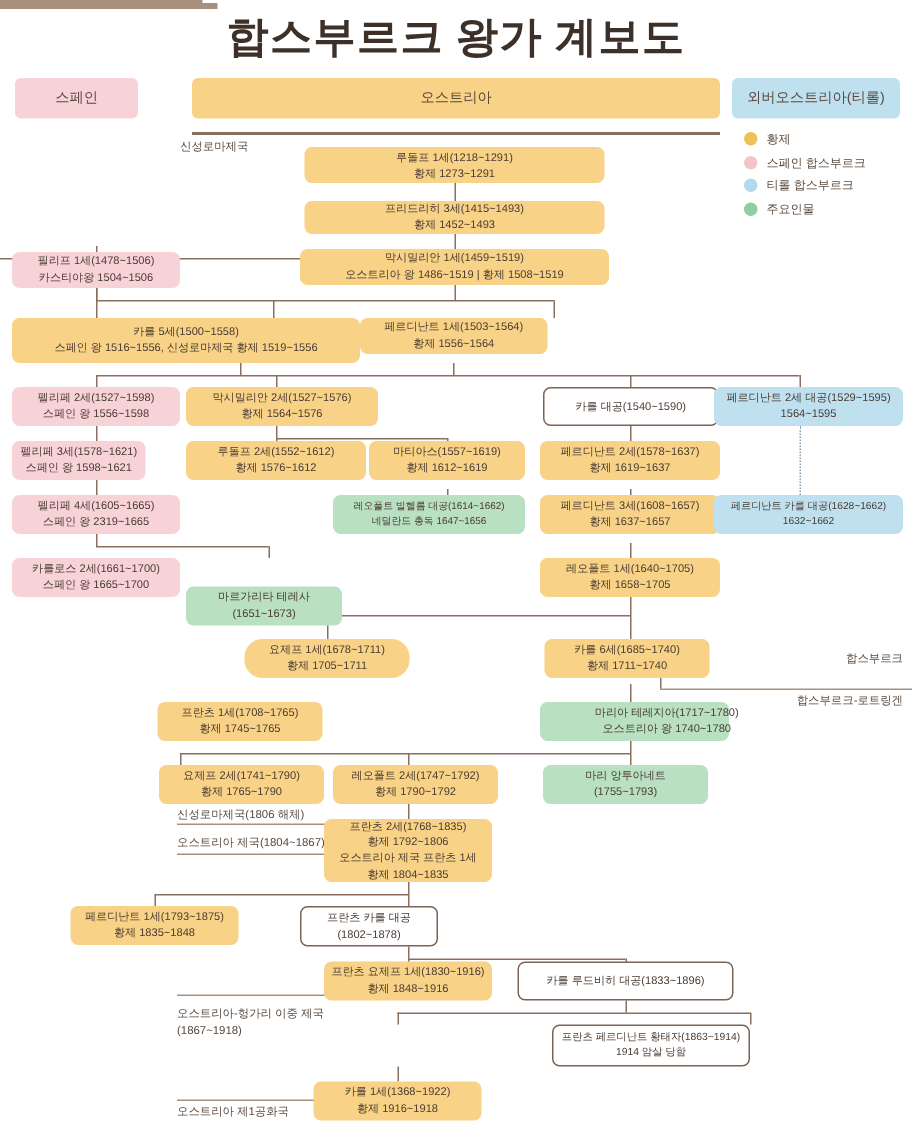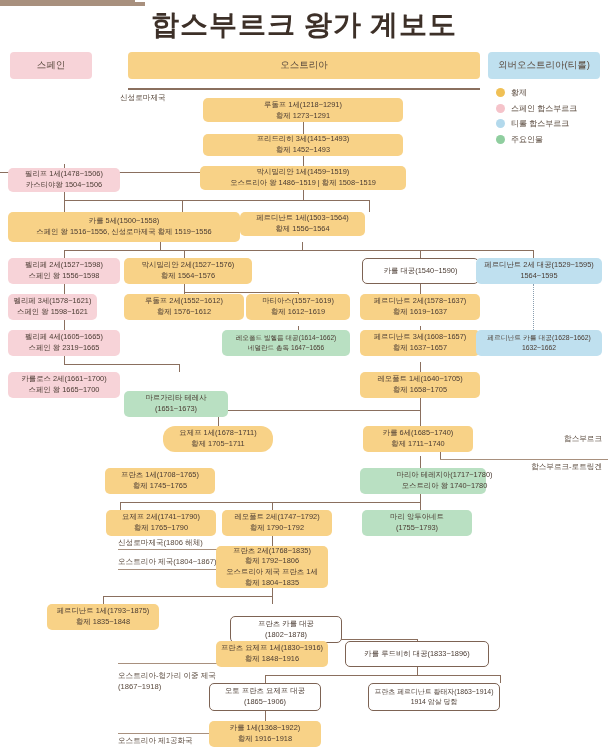--- a/index.html
+++ b/index.html
@@ -349,38 +349,34 @@
     <span class="l2">황제 1792~1806</span>
     <span class="l1">오스트리아 제국 프란츠 1세</span>
     <span class="l2">황제 1804~1835</span>
   </div>
 
   <div class="node n-emp" style="left:47px; top:604px; width:112px; height:26px;">
     <span class="l1">페르디난트 1세(1793~1875)</span>
     <span class="l2">황제 1835~1848</span>
   </div>
 
-  <div class="node n-plain" style="left:230px; top:604px; width:112px; height:27px;margin-top:12px;">
+  <div class="node n-plain" style="left:200px; top:604px; width:92px; height:27px;">
     <span class="l1">프란츠 카를 대공</span>
     <span class="l2">(1802~1878)</span>
   </div>
 
   <div class="node n-emp" style="left:216px; top:641px; width:112px; height:26px;">
     <span class="l1">프란츠 요제프 1세(1830~1916)</span>
     <span class="l2">황제 1848~1916</span>
   </div>
 
   <div class="node n-plain" style="left:345px; top:641px; width:144px; height:26px;">
     <span class="l1">카를 루드비히 대공(1833~1896)</span>
   </div>
 
-  <div class="node n-plain" style="left:209px; top:683px; width:112px; height:28px;">
-    <span class="l1">오토 프란츠 요제프 대공</span>
-    <span class="l2">(1865~1906)</span>
-  </div>
 
   <div class="node n-plain" style="left:368px; top:683px; width:132px; height:28px; font-size:6.9px;">
     <span class="l1">프란츠 페르디난트 황태자(1863~1914)</span>
     <span class="l2">1914 암살 당함</span>
   </div>
 
   <div class="node n-emp" style="left:209px; top:721px; width:112px; height:26px;">
     <span class="l1">카를 1세(1368~1922)</span>
     <span class="l2">황제 1916~1918</span>
   </div>

